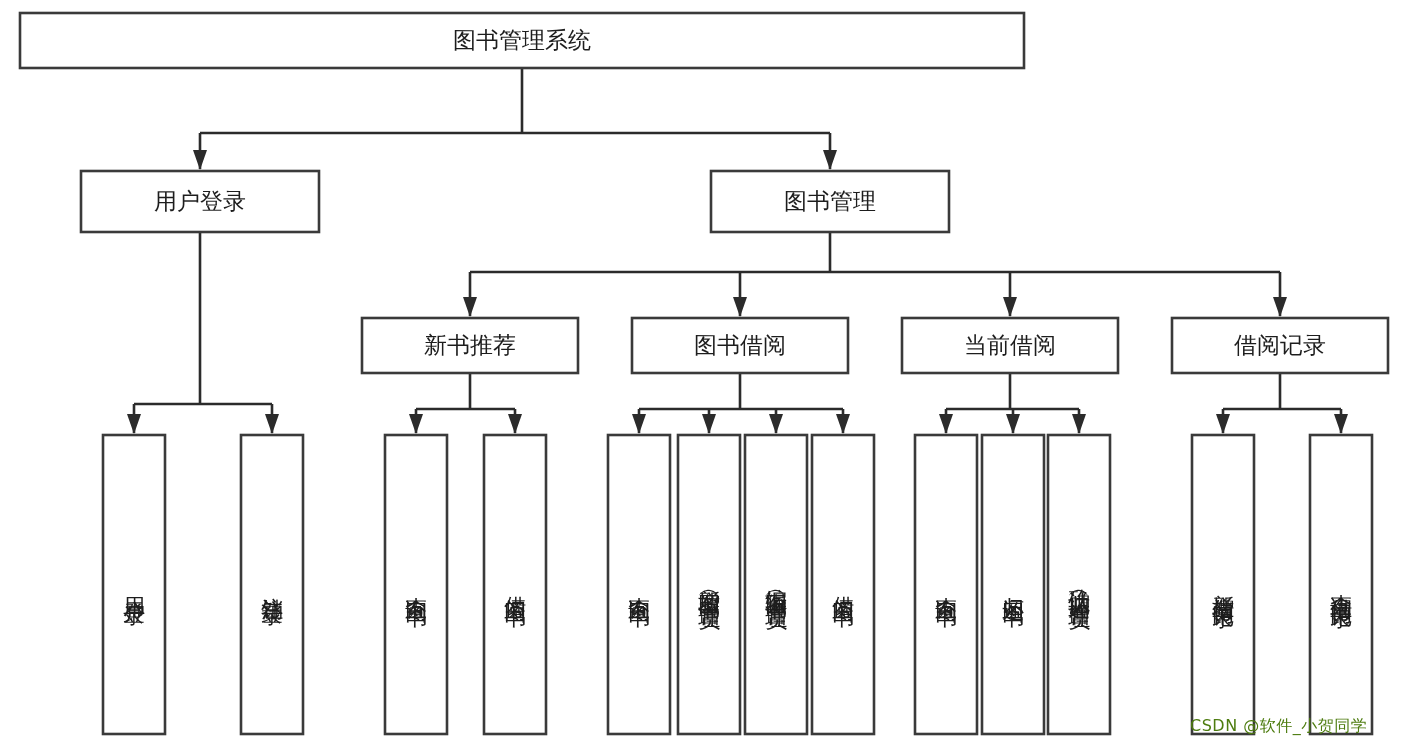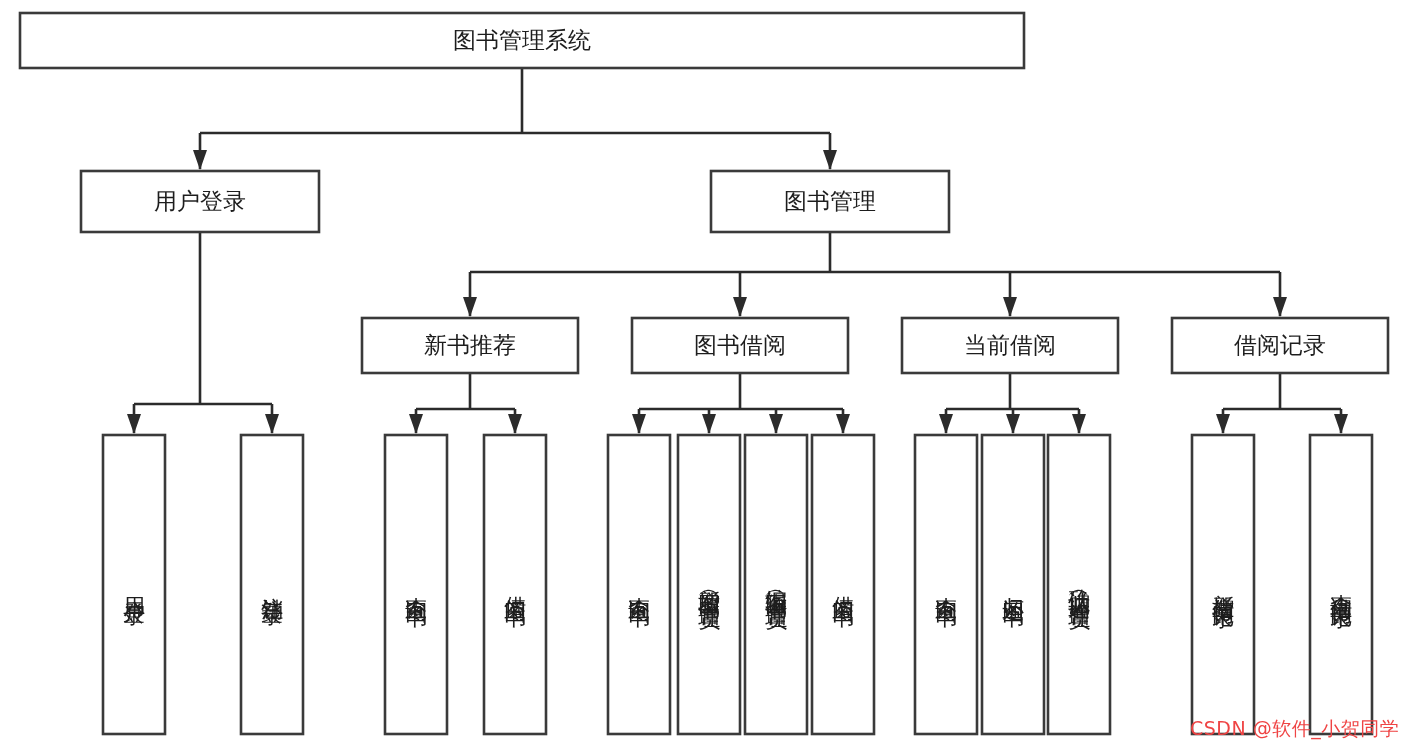--- a/index.html
+++ b/index.html
@@ -59,22 +59,22 @@
     text-align: center;
     white-space: nowrap;
     pointer-events: none;
     display: flex;
     align-items: center;
     justify-content: center;
   }
   .watermark {
     position: absolute;
     font-family: "DejaVu Sans", "Liberation Sans", sans-serif;
-    font-size: 19px;
-    color: #ef4444;
+    font-size: 16px;
+    color: #4d7c0f;
     white-space: nowrap;
     letter-spacing: 0.5px;
   }
 </style>
 </head>
 <body>
 
 <div id="diagram-root">
 
   <svg class="diagram-svg" viewBox="0 0 1405 747">

